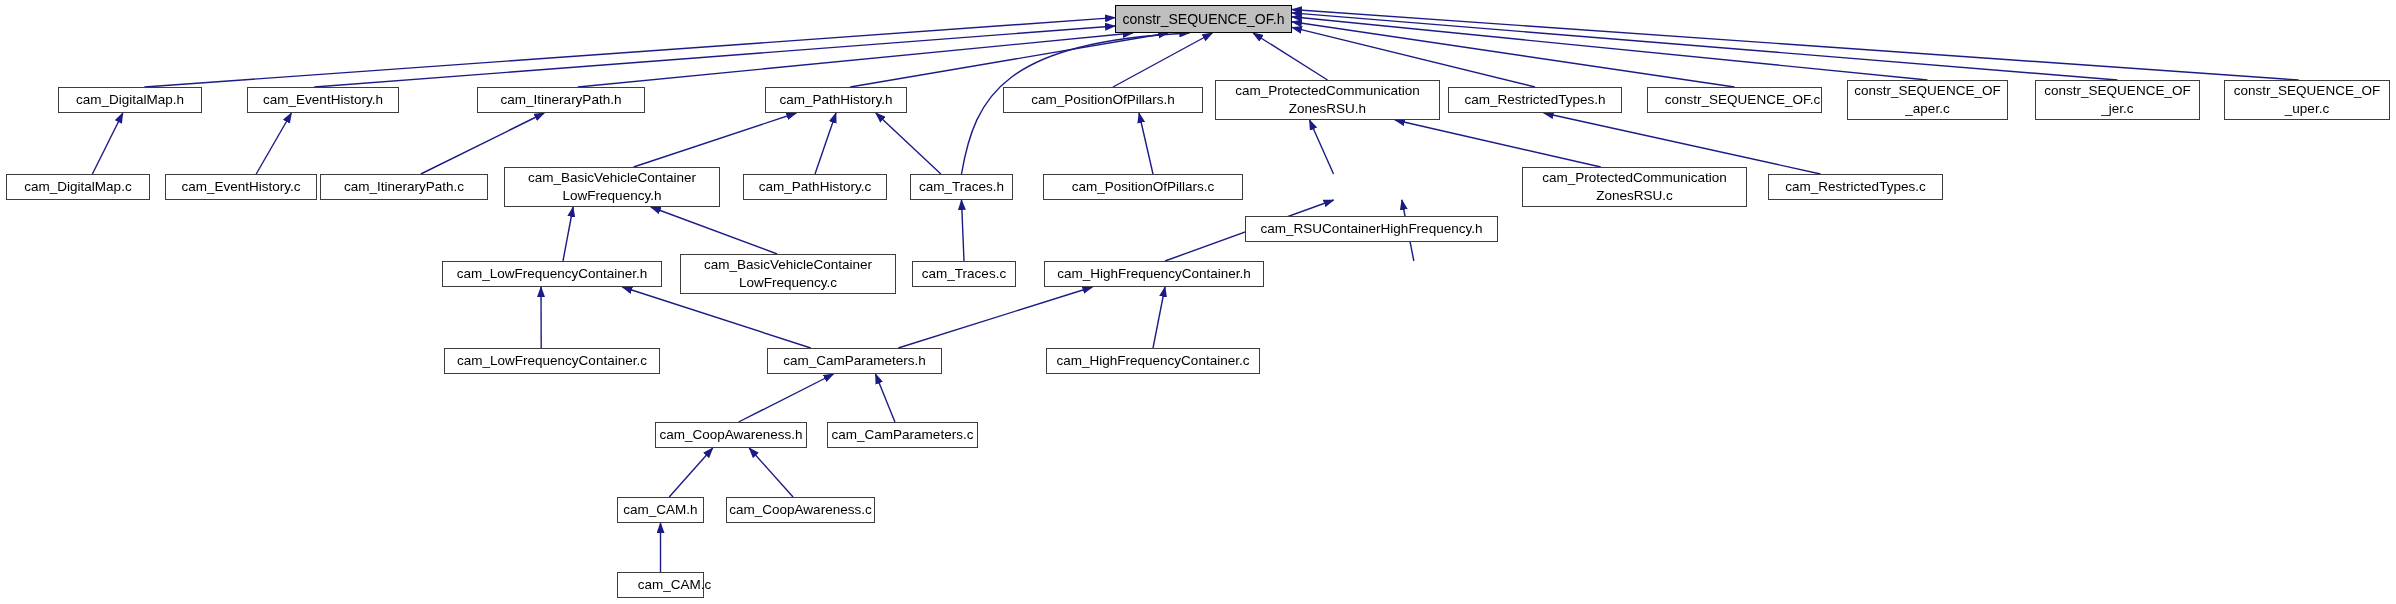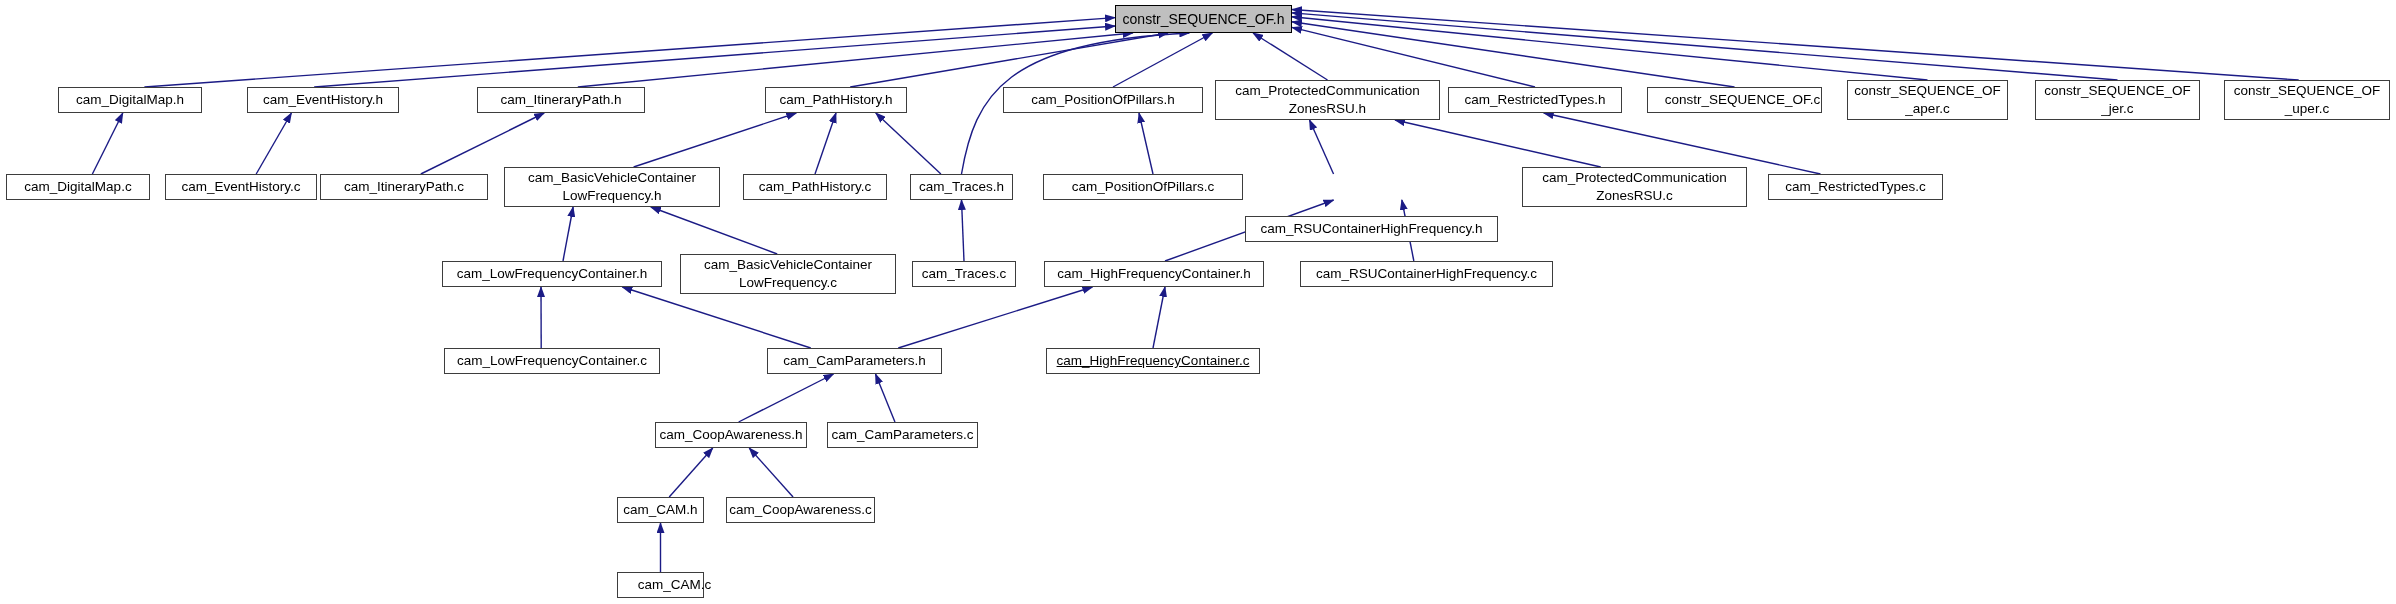--- a/index.html
+++ b/index.html
@@ -85,22 +85,21 @@
     <div class="node" style="left: 1043px; top: 174px; width: 200px; height: 26px;">cam_PositionOfPillars.c</div>
     <div class="node" style="left: 1245px; top: 174px; width: 253px; height: 26px; margin-top: 42px;">cam_RSUContainerHighFrequency.h</div>
     <div class="node" style="left: 1522px; top: 167px; width: 225px; height: 40px;">cam_ProtectedCommunication
 ZonesRSU.c</div>
     <div class="node" style="left: 1768px; top: 174px; width: 175px; height: 26px;">cam_RestrictedTypes.c</div>
     <div class="node" style="left: 442px; top: 261px; width: 220px; height: 26px;">cam_LowFrequencyContainer.h</div>
     <div class="node" style="left: 680px; top: 254px; width: 216px; height: 40px;">cam_BasicVehicleContainer
 LowFrequency.c</div>
     <div class="node" style="left: 912px; top: 261px; width: 104px; height: 26px;">cam_Traces.c</div>
     <div class="node" style="left: 1044px; top: 261px; width: 220px; height: 26px;">cam_HighFrequencyContainer.h</div>
-    <div class="node" style="left: 1300px; top: 261px; width: 253px; height: 26px;">cam_RSUContainerHighFrequency.c</div>
     <div class="node" style="left: 444px; top: 348px; width: 216px; height: 26px;">cam_LowFrequencyContainer.c</div>
     <div class="node" style="left: 767px; top: 348px; width: 175px; height: 26px;">cam_CamParameters.h</div>
-    <div class="node" style="left: 1046px; top: 348px; width: 214px; height: 26px; text-decoration: underline;">cam_HighFrequencyContainer.c</div>
+    <div class="node" style="left: 1046px; top: 348px; width: 214px; height: 26px;">cam_HighFrequencyContainer.c</div>
     <div class="node" style="left: 655px; top: 422px; width: 152px; height: 26px;">cam_CoopAwareness.h</div>
     <div class="node" style="left: 827px; top: 422px; width: 151px; height: 26px;">cam_CamParameters.c</div>
     <div class="node" style="left: 617px; top: 497px; width: 87px; height: 26px;">cam_CAM.h</div>
     <div class="node" style="left: 726px; top: 497px; width: 149px; height: 26px;">cam_CoopAwareness.c</div>
     <div class="node" style="left: 617px; top: 572px; width: 87px; height: 26px; padding-left: 28px;">cam_CAM.c</div>
   </div>
 
 </body></html>

